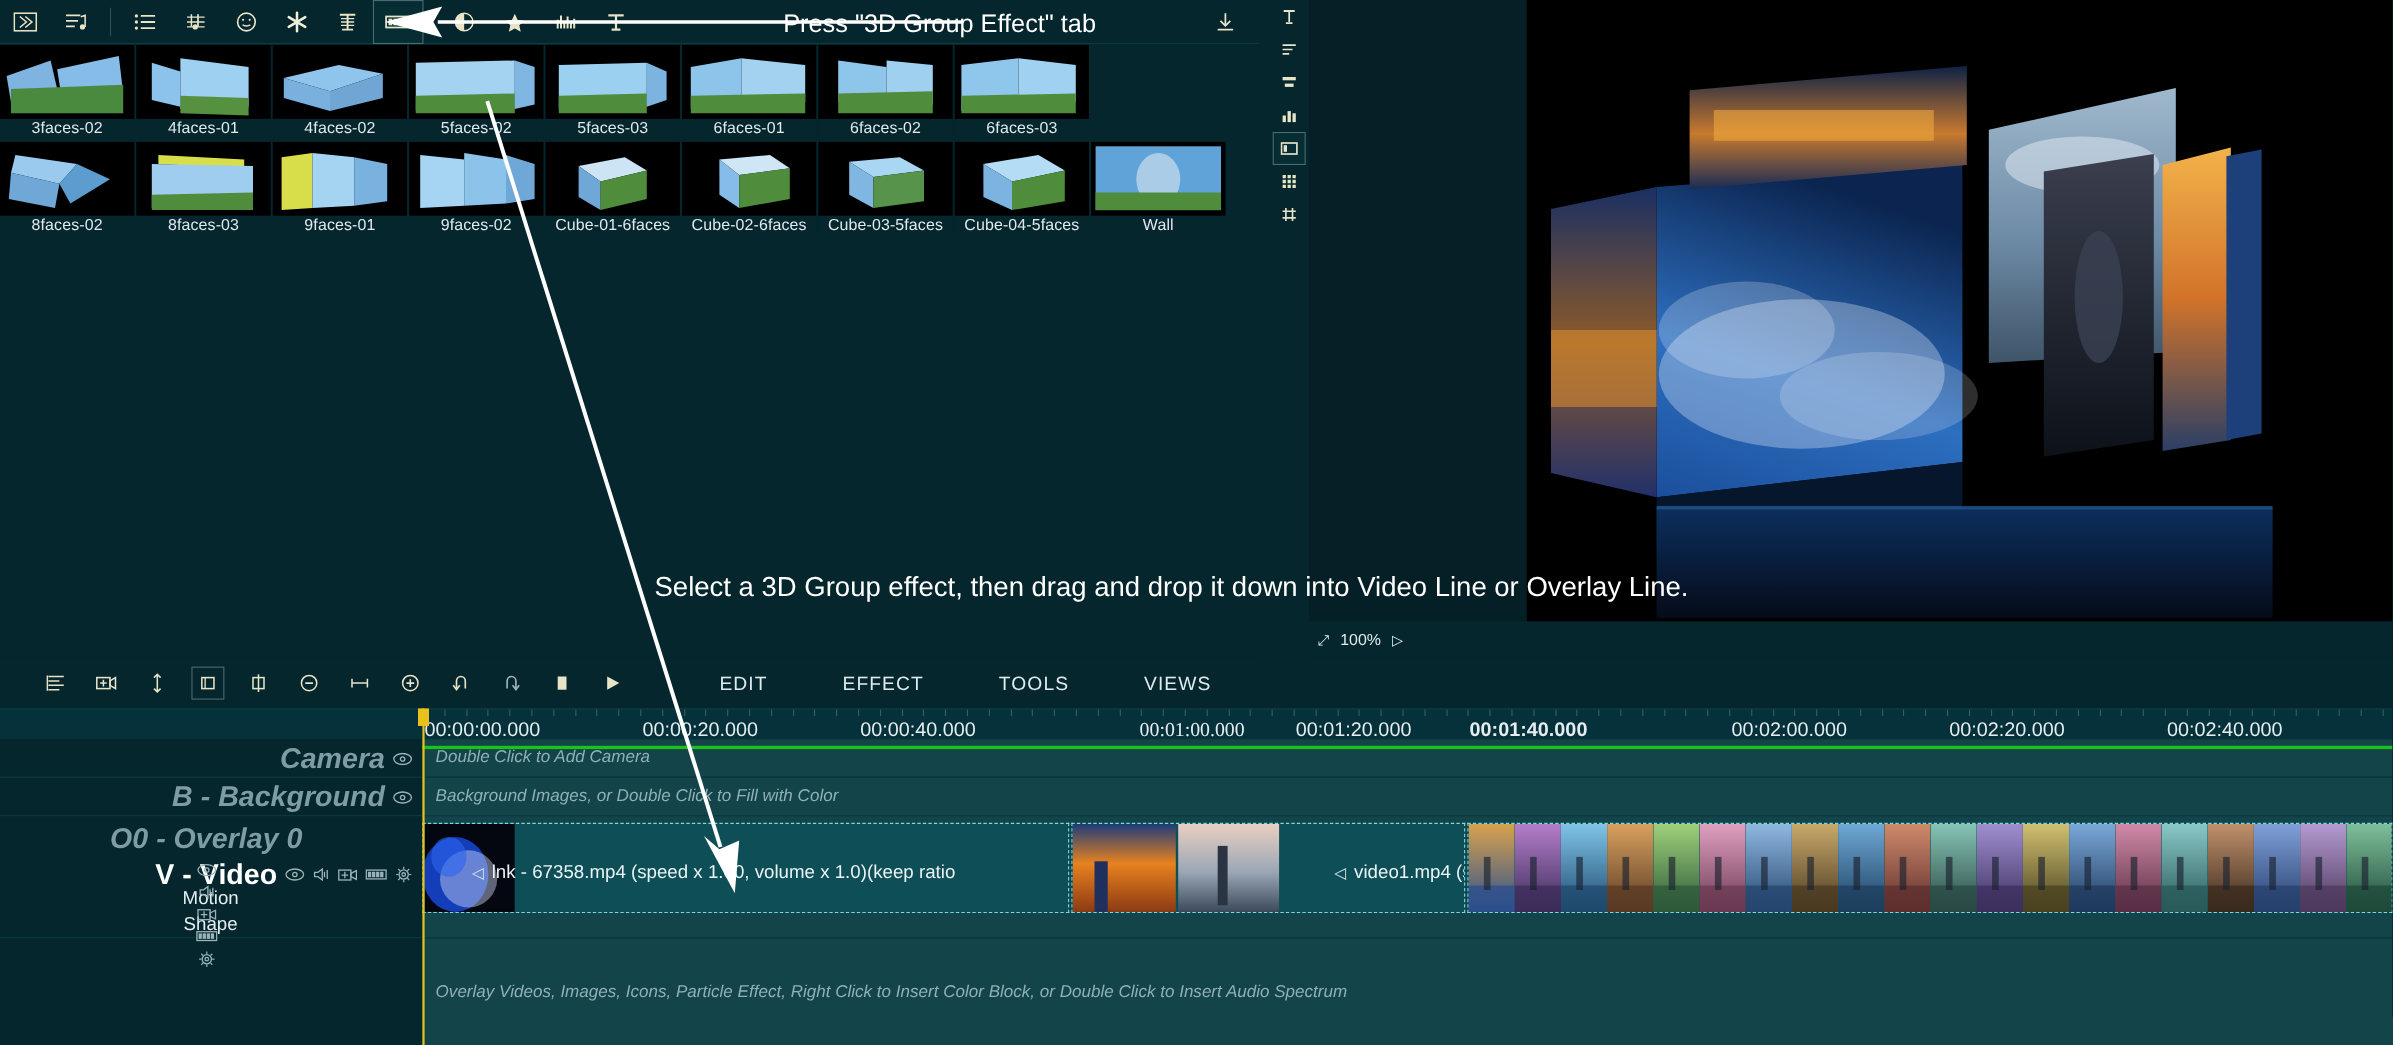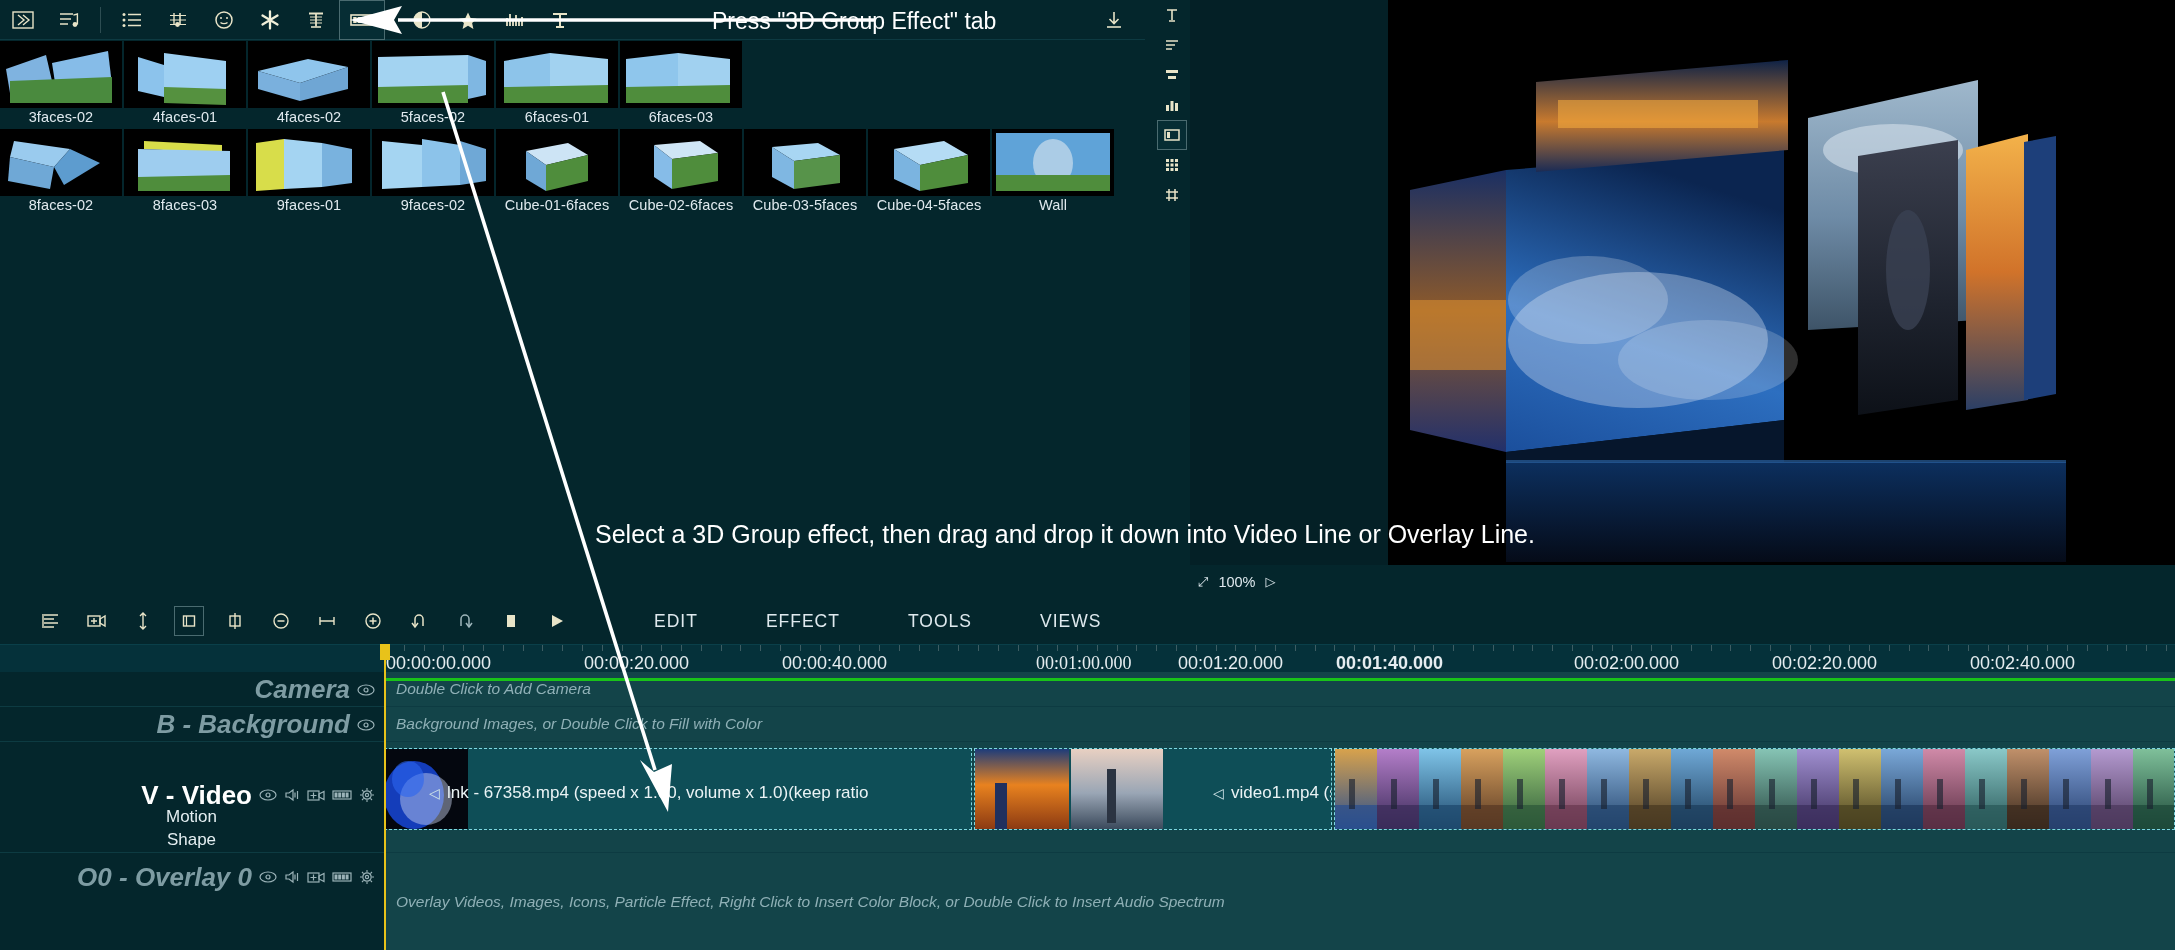--- a/index.html
+++ b/index.html
@@ -257,26 +257,48 @@
                 <polygon points="96,14 114,20 114,54 96,58" fill="#7fb7e2"></polygon>
                 <polygon points="6,46 96,44 96,62 6,62" fill="#4f8d3c"></polygon>
               </svg>
             </div>
             <div class="cap">5faces-02</div>
           </div>
           <div class="thumb">
             <div class="pic">
               <svg width="122" height="67" viewBox="0 0 122 67" style="display:block">
                 <rect width="122" height="67" fill="#000"></rect>
+                <polygon points="12,18 92,16 92,56 12,58" fill="#9cd0f0"></polygon>
+                <polygon points="92,16 110,24 110,50 92,56" fill="#7cb4df"></polygon>
+                <polygon points="12,46 92,44 92,62 12,62" fill="#4f8d3c"></polygon>
+              </svg>
+            </div>
+            <div class="cap">5faces-03</div>
+          </div>
+          <div class="thumb">
+            <div class="pic">
+              <svg width="122" height="67" viewBox="0 0 122 67" style="display:block">
+                <rect width="122" height="67" fill="#000"></rect>
                 <polygon points="8,20 54,12 54,54 8,58" fill="#8dc4ea"></polygon>
                 <polygon points="54,12 112,18 112,52 54,54" fill="#a2d2f0"></polygon>
                 <polygon points="8,46 112,44 112,62 8,62" fill="#4f8d3c"></polygon>
               </svg>
             </div>
             <div class="cap">6faces-01</div>
+          </div>
+          <div class="thumb">
+            <div class="pic">
+              <svg width="122" height="67" viewBox="0 0 122 67" style="display:block">
+                <rect width="122" height="67" fill="#000"></rect>
+                <polygon points="18,14 62,20 62,56 18,52" fill="#8ec5eb"></polygon>
+                <polygon points="62,14 104,18 104,54 62,56" fill="#a0d0ef"></polygon>
+                <polygon points="18,44 104,42 104,62 18,62" fill="#4f8d3c"></polygon>
+              </svg>
+            </div>
+            <div class="cap">6faces-02</div>
           </div>
           <div class="thumb">
             <div class="pic">
               <svg width="122" height="67" viewBox="0 0 122 67" style="display:block">
                 <rect width="122" height="67" fill="#000"></rect>
                 <polygon points="6,18 58,12 58,56 6,60" fill="#8fc6ec"></polygon>
                 <polygon points="58,12 110,18 110,52 58,56" fill="#a1d1f0"></polygon>
                 <polygon points="6,46 110,44 110,62 6,62" fill="#4f8d3c"></polygon>
               </svg>
             </div>
@@ -758,21 +780,21 @@
             <path d="M8 1v2.2M8 12.8V15M1 8h2.2M12.8 8H15M3 3l1.6 1.6M11.4 11.4L13 13M13 3l-1.6 1.6M4.6 11.4L3 13" stroke="#9bb3b8" stroke-width="1.1"></path>
           </svg>
       </span>
     </div>
     <div class="sub-label" style="top:135px;">Motion</div>
     <div class="sub-label" style="top:158px;">Shape</div>
     <div class="sep-line" style="top:180px"></div>
 
     <div class="track-body" style="top:70px; height:110px;"></div>
 
-    <div class="track-head" style="top:185px; height:40px;">
+    <div class="track-head" style="top:168px; height:40px;flex-direction:column;">
       <span class="th-label">O0 - Overlay 0</span>
       <span class="th-ico">
         <svg width="18" height="12" viewBox="0 0 18 12">
             <ellipse cx="9" cy="6" rx="8" ry="5" fill="none" stroke="#9bb3b8" stroke-width="1.2"></ellipse>
             <circle cx="9" cy="6" r="2" fill="none" stroke="#9bb3b8" stroke-width="1.2"></circle>
           </svg>
       </span>
       <span class="th-ico">
         <svg width="16" height="14" viewBox="0 0 16 14">
             <path d="M2 5h3l4-3v10l-4-3H2z" fill="none" stroke="#9bb3b8" stroke-width="1.2"></path>

